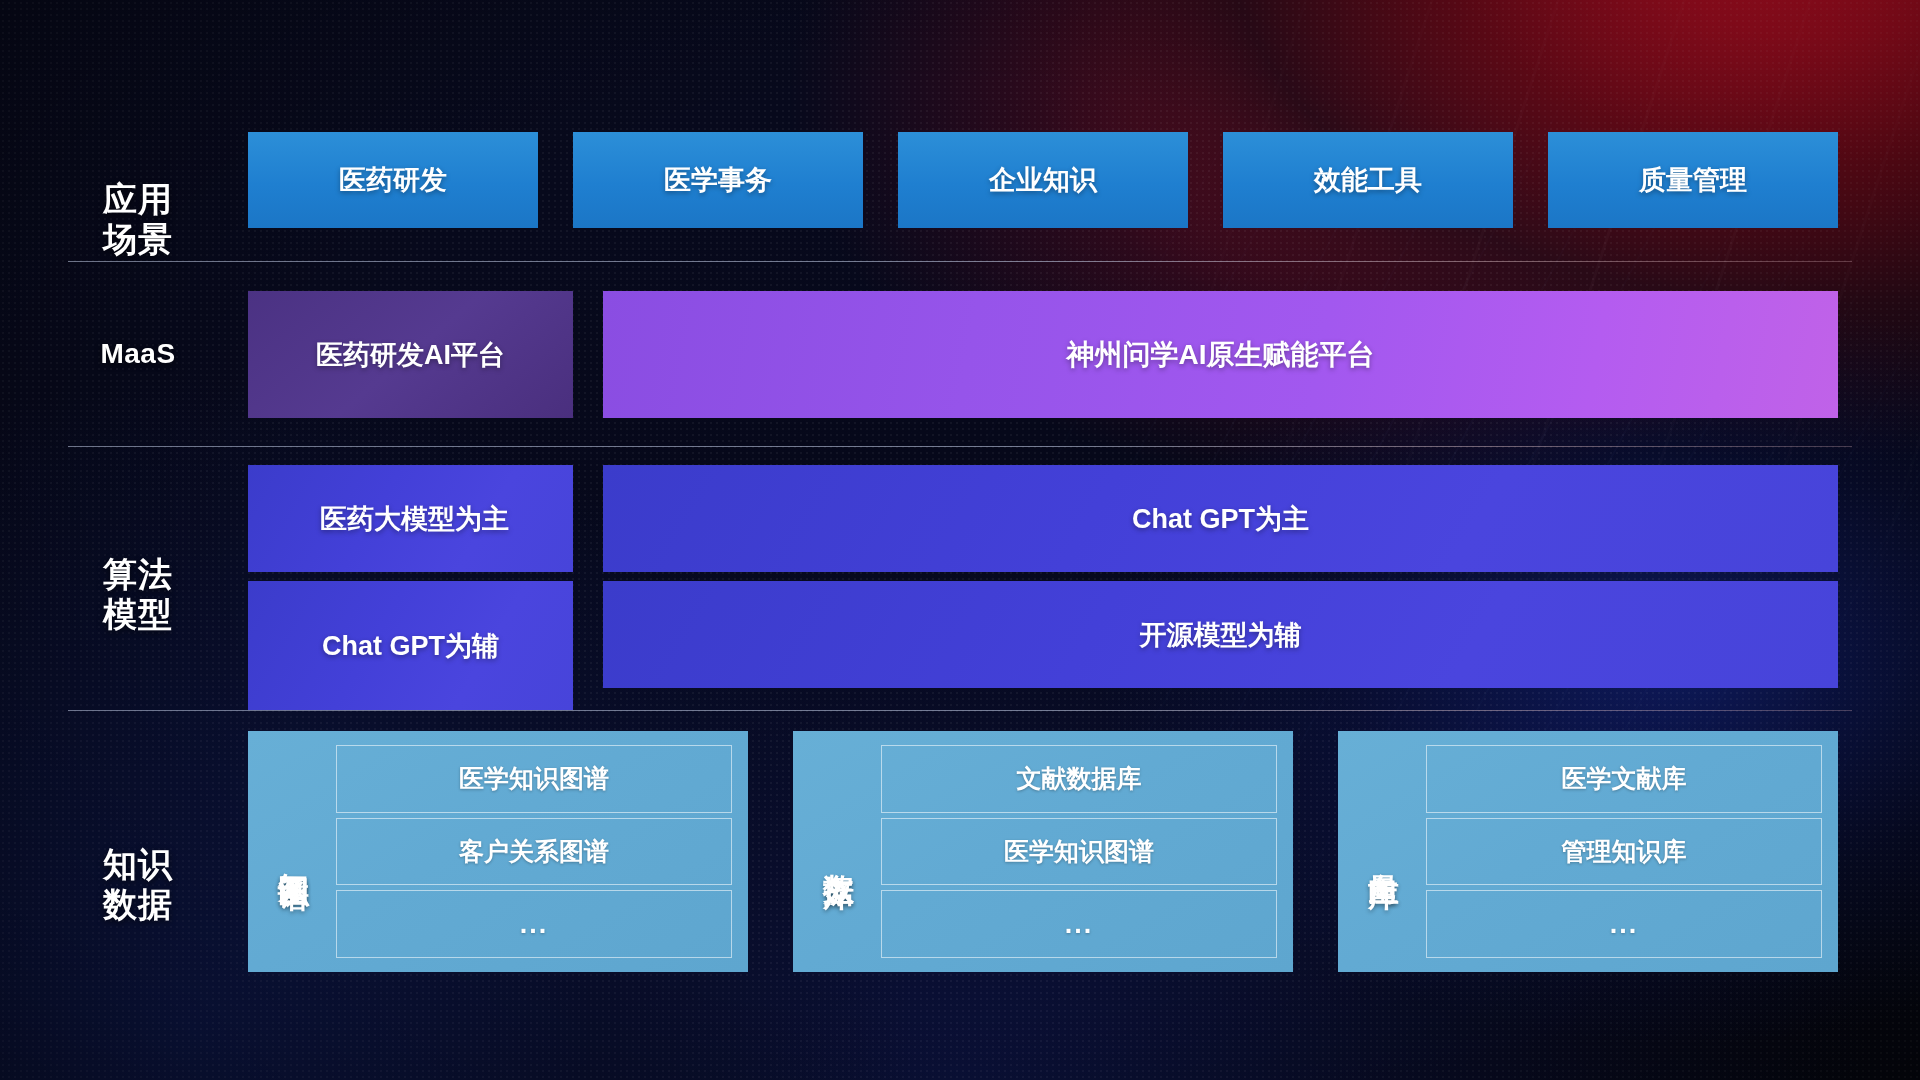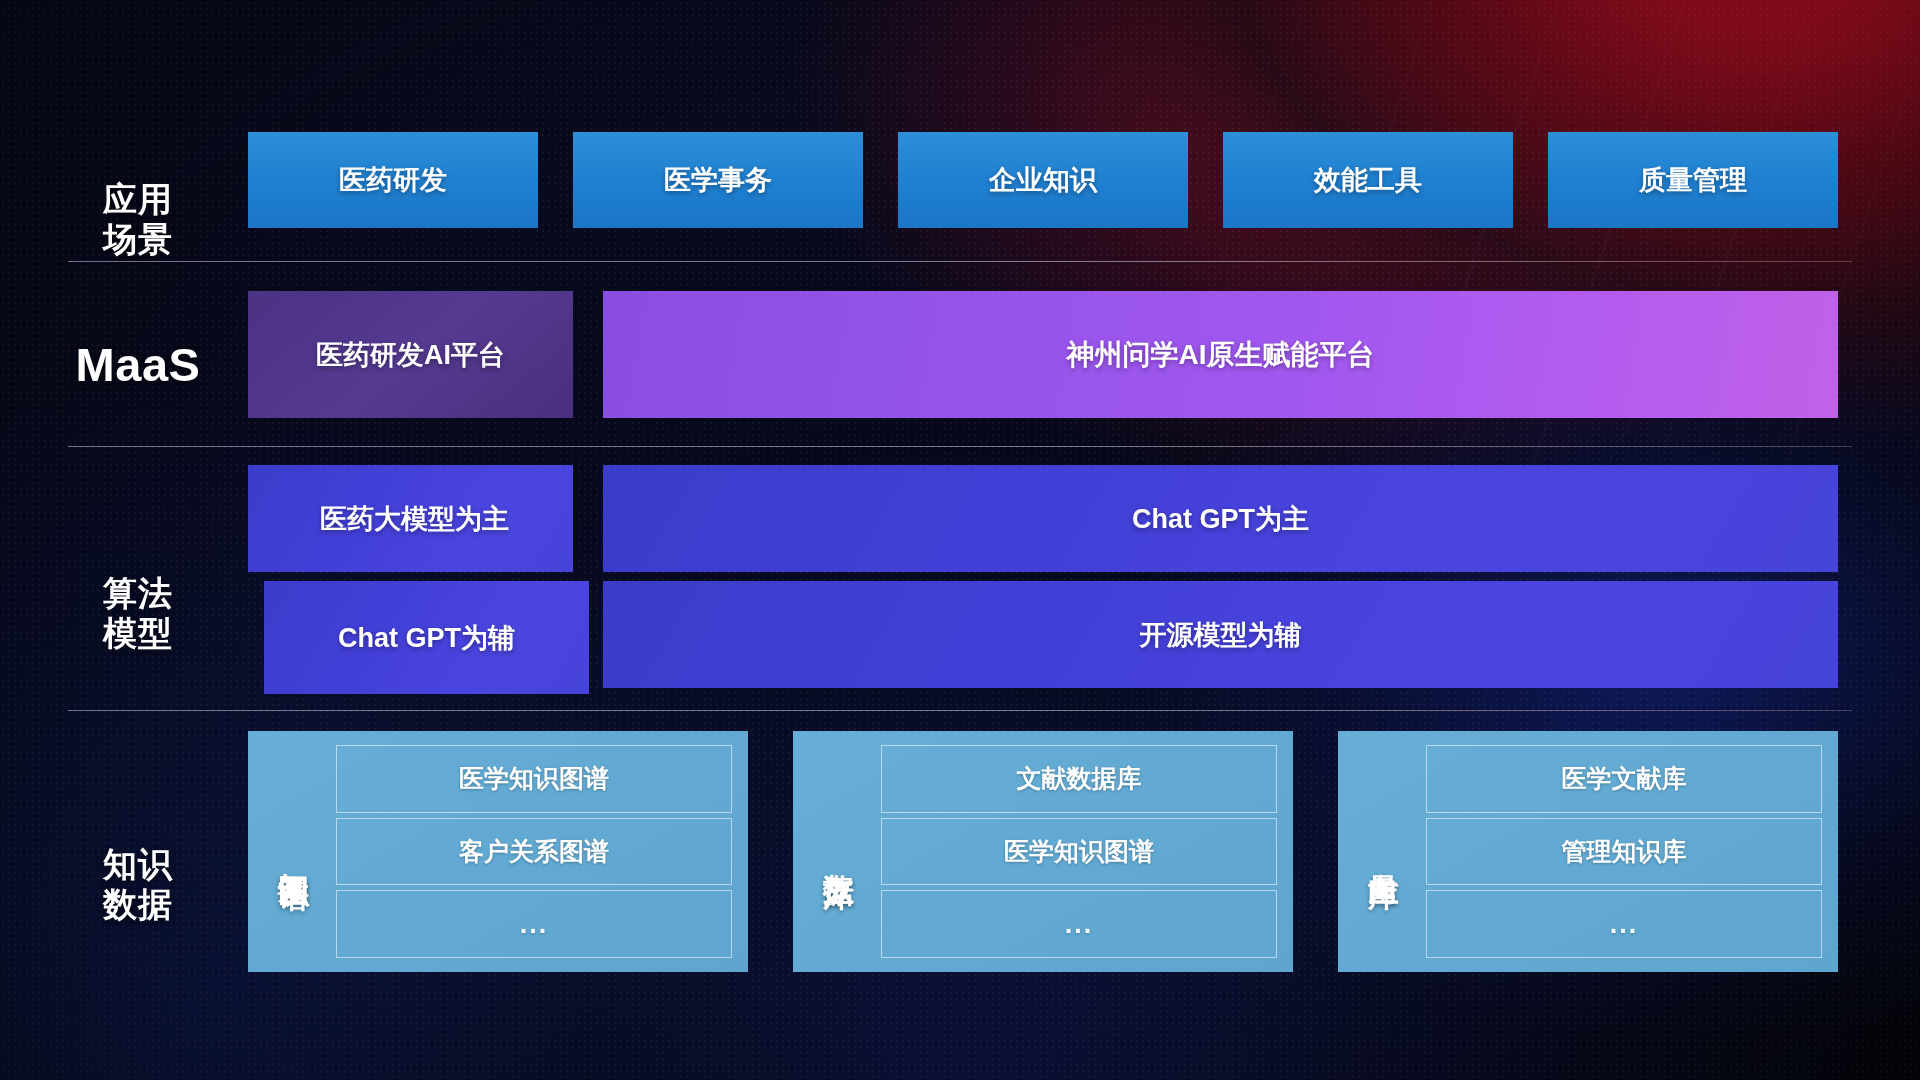--- a/index.html
+++ b/index.html
@@ -88,21 +88,21 @@
     left: 68px;
     width: 140px;
     color: #ffffff;
     font-weight: bold;
     text-align: center;
     line-height: 1.18;
     letter-spacing: 1px;
     text-shadow: 0 2px 6px rgba(0,0,0,0.6);
   }
   .rowlabel.cn { font-size: 34px; margin-top: 44px; }
-  .rowlabel.en { font-size: 47px; letter-spacing: 0.5px; }
+  .rowlabel.en { font-size: 28px; letter-spacing: 0.5px; }
 
   
   .box {
     position: absolute;
     display: flex;
     align-items: center;
     justify-content: center;
     color: #ffffff;
     font-weight: bold;
     text-shadow: 0 2px 5px rgba(0,0,0,0.35);
@@ -221,33 +221,33 @@
 
     <div class="box maas-small dotted" style="left:248px; top:291px; width:325px; height:127px;">
       <span>医药研发AI平台</span>
     </div>
     <div class="box maas-wide dotted" style="left:603px; top:291px; width:1235px; height:127px;">
       <span>神州问学AI原生赋能平台</span>
     </div>
 
     <div class="divider" style="top:446px;"></div>
 
-    <div class="rowlabel cn" style="top:530px;font-family:Liberation Serif, serif;">
+    <div class="rowlabel cn" style="top:510px;">
       <div>算法</div>
       <div>模型</div>
     </div>
 
     <div class="box algo-box dotted" style="left:248px; top:465px; width:325px; height:107px;padding-left:8px;">
       <span>医药大模型为主</span>
     </div>
     <div class="box algo-box dotted" style="left:603px; top:465px; width:1235px; height:107px;">
       <span>Chat GPT为主</span>
     </div>
 
-    <div class="box algo-box dotted" style="left:264px; top:581px; width:325px; height:113px;">
+    <div class="box algo-box dotted" style="left:248px; top:581px; width:325px; height:129px;">
       <span>Chat GPT为辅</span>
     </div>
     <div class="box algo-box dotted" style="left:603px; top:581px; width:1235px; height:107px;">
       <span>开源模型为辅</span>
     </div>
 
     <div class="divider" style="top:710px;"></div>
 
     <div class="rowlabel cn" style="top:800px;">
       <div>知识</div>

